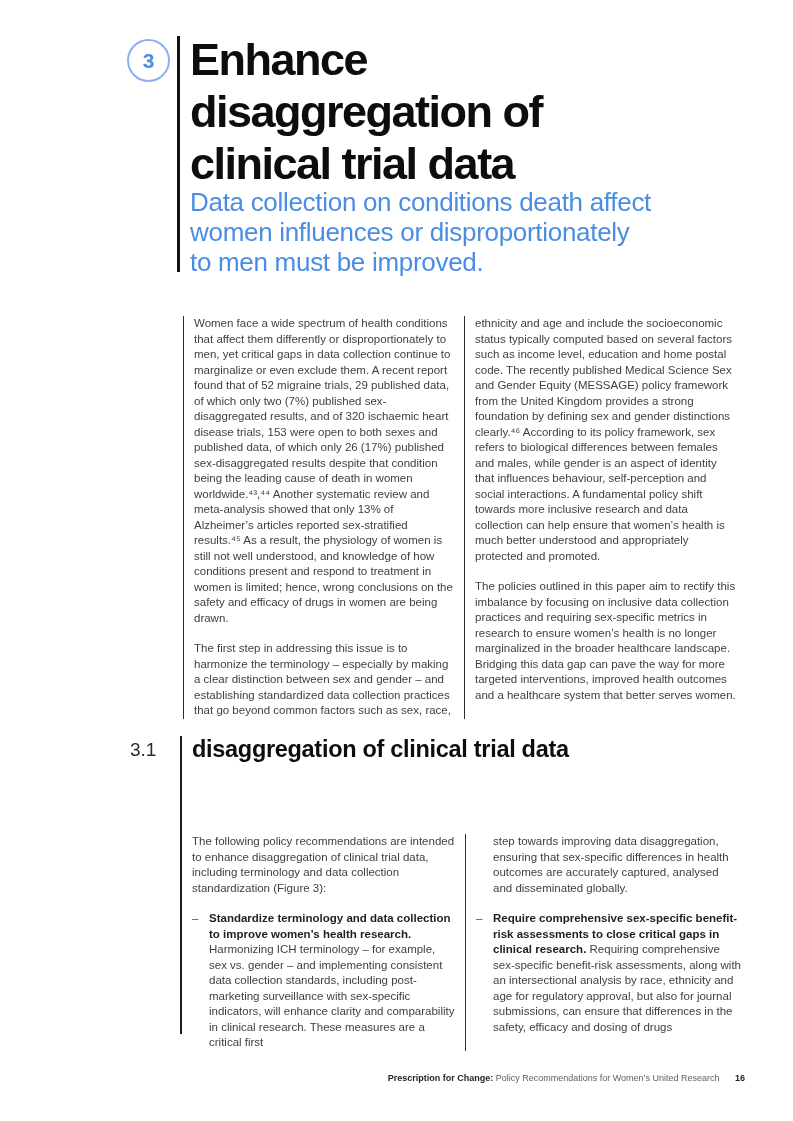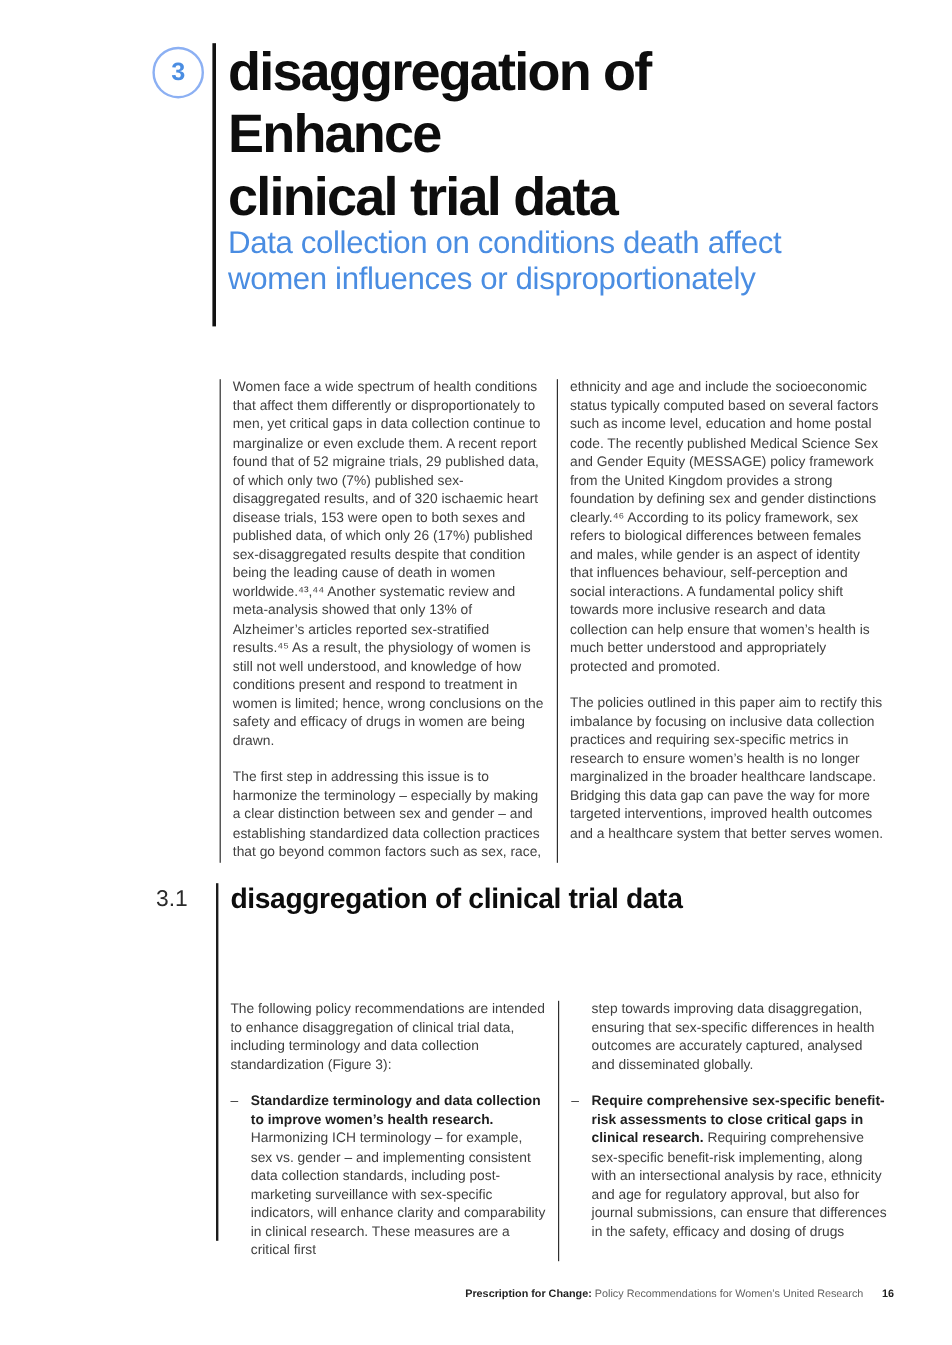--- a/index.html
+++ b/index.html
@@ -83,27 +83,28 @@
 </head>
 <body>
 
 <div class="page">
 
   <div class="chapter-badge">
     <span>3</span>
   </div>
   <div class="title-rule"></div>
   <div class="chapter-title">
+    <div>Enhance</div>
     <div>disaggregation of</div>
-    <div>Enhance</div>
     <div>clinical trial data</div>
   </div>
   <div class="chapter-subtitle">
     <div>Data collection on conditions death affect</div>
     <div>women influences or disproportionately</div>
+    <div>to men must be improved.</div>
   </div>
 
   <div class="cols cols-upper">
     <div class="col col-ruled">
       <p>Women face a wide spectrum of health conditions that affect them differently or disproportionately to men, yet critical gaps in data collection continue to marginalize or even exclude them. A recent report found that of 52 migraine trials, 29 published data, of which only two (7%) published sex-disaggregated results, and of 320 ischaemic heart disease trials, 153 were open to both sexes and published data, of which only 26 (17%) published sex-disaggregated results despite that condition being the leading cause of death in women worldwide.⁴³,⁴⁴ Another systematic review and meta-analysis showed that only 13% of Alzheimer’s articles reported sex-stratified results.⁴⁵ As a result, the physiology of women is still not well understood, and knowledge of how conditions present and respond to treatment in women is limited; hence, wrong conclusions on the safety and efficacy of drugs in women are being drawn.</p>
       <p>The first step in addressing this issue is to harmonize the terminology – especially by making a clear distinction between sex and gender – and establishing standardized data collection practices that go beyond common factors such as sex, race,</p>
     </div>
     <div class="col col-ruled">
       <p>ethnicity and age and include the socioeconomic status typically computed based on several factors such as income level, education and home postal code. The recently published Medical Science Sex and Gender Equity (MESSAGE) policy framework from the United Kingdom provides a strong foundation by defining sex and gender distinctions clearly.⁴⁶ According to its policy framework, sex refers to biological differences between females and males, while gender is an aspect of identity that influences behaviour, self-perception and social interactions. A fundamental policy shift towards more inclusive research and data collection can help ensure that women’s health is much better understood and appropriately protected and promoted.</p>
       <p>The policies outlined in this paper aim to rectify this imbalance by focusing on inclusive data collection practices and requiring sex-specific metrics in research to ensure women’s health is no longer marginalized in the broader healthcare landscape. Bridging this data gap can pave the way for more targeted interventions, improved health outcomes and a healthcare system that better serves women.</p>
@@ -126,21 +127,21 @@
           <span>Harmonizing ICH terminology – for example, sex vs. gender – and implementing consistent data collection standards, including post-marketing surveillance with sex-specific indicators, will enhance clarity and comparability in clinical research. These measures are a critical first</span>
         </div>
       </div>
     </div>
     <div class="col col-r col-ruled">
       <div class="continuation">step towards improving data disaggregation, ensuring that sex-specific differences in health outcomes are accurately captured, analysed and disseminated globally.</div>
       <div class="bullet">
         <span class="dash">–</span>
         <div class="bullet-body">
           <span class="bold-run">Require comprehensive sex-specific benefit-risk assessments to close critical gaps in clinical research.</span>
-          <span>Requiring comprehensive sex-specific benefit-risk implementing, along with an intersectional analysis by race, ethnicity and age for regulatory approval, but also for journal submissions, can ensure that differences in the safety, efficacy and dosing of drugs</span>
+          <span>Requiring comprehensive sex-specific benefit-risk assessments, along with an intersectional analysis by race, ethnicity and age for regulatory approval, but also for journal submissions, can ensure that differences in the safety, efficacy and dosing of drugs</span>
         </div>
       </div>
     </div>
   </div>
 
   <div class="footer">
     <span class="footer-bold">Prescription for Change:</span>
     <span>Policy Recommendations for Women’s United Research</span>
     <span class="footer-page">16</span>
   </div>

